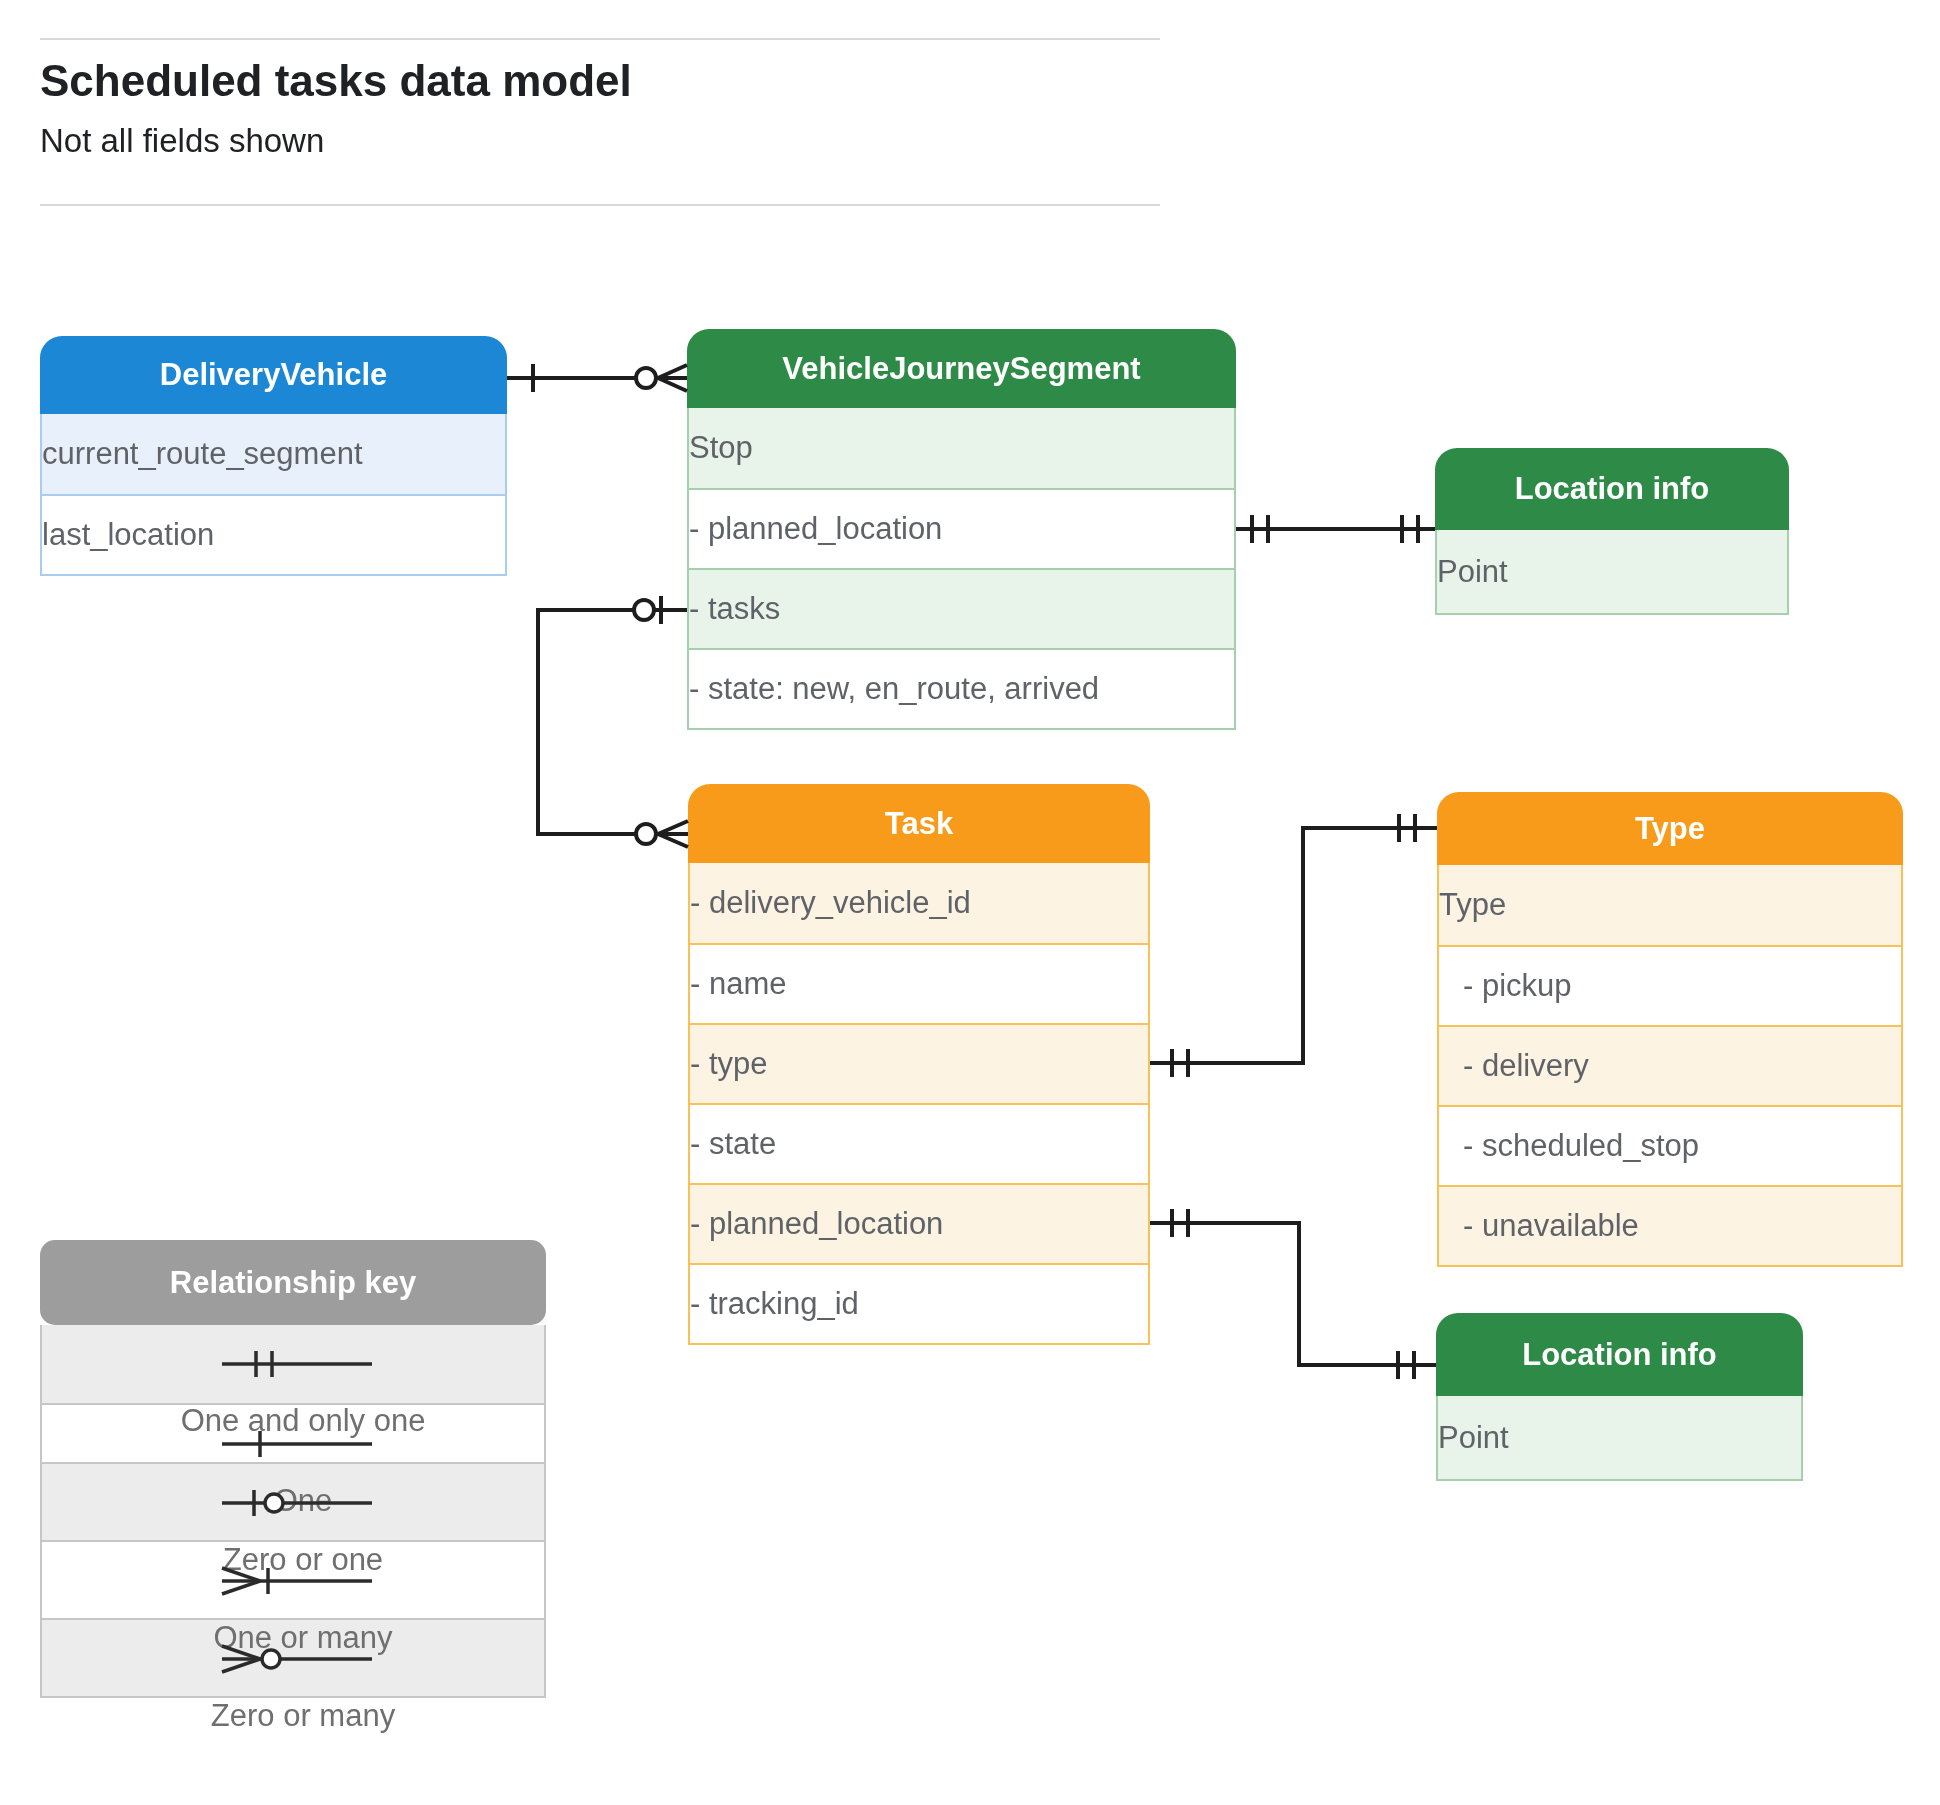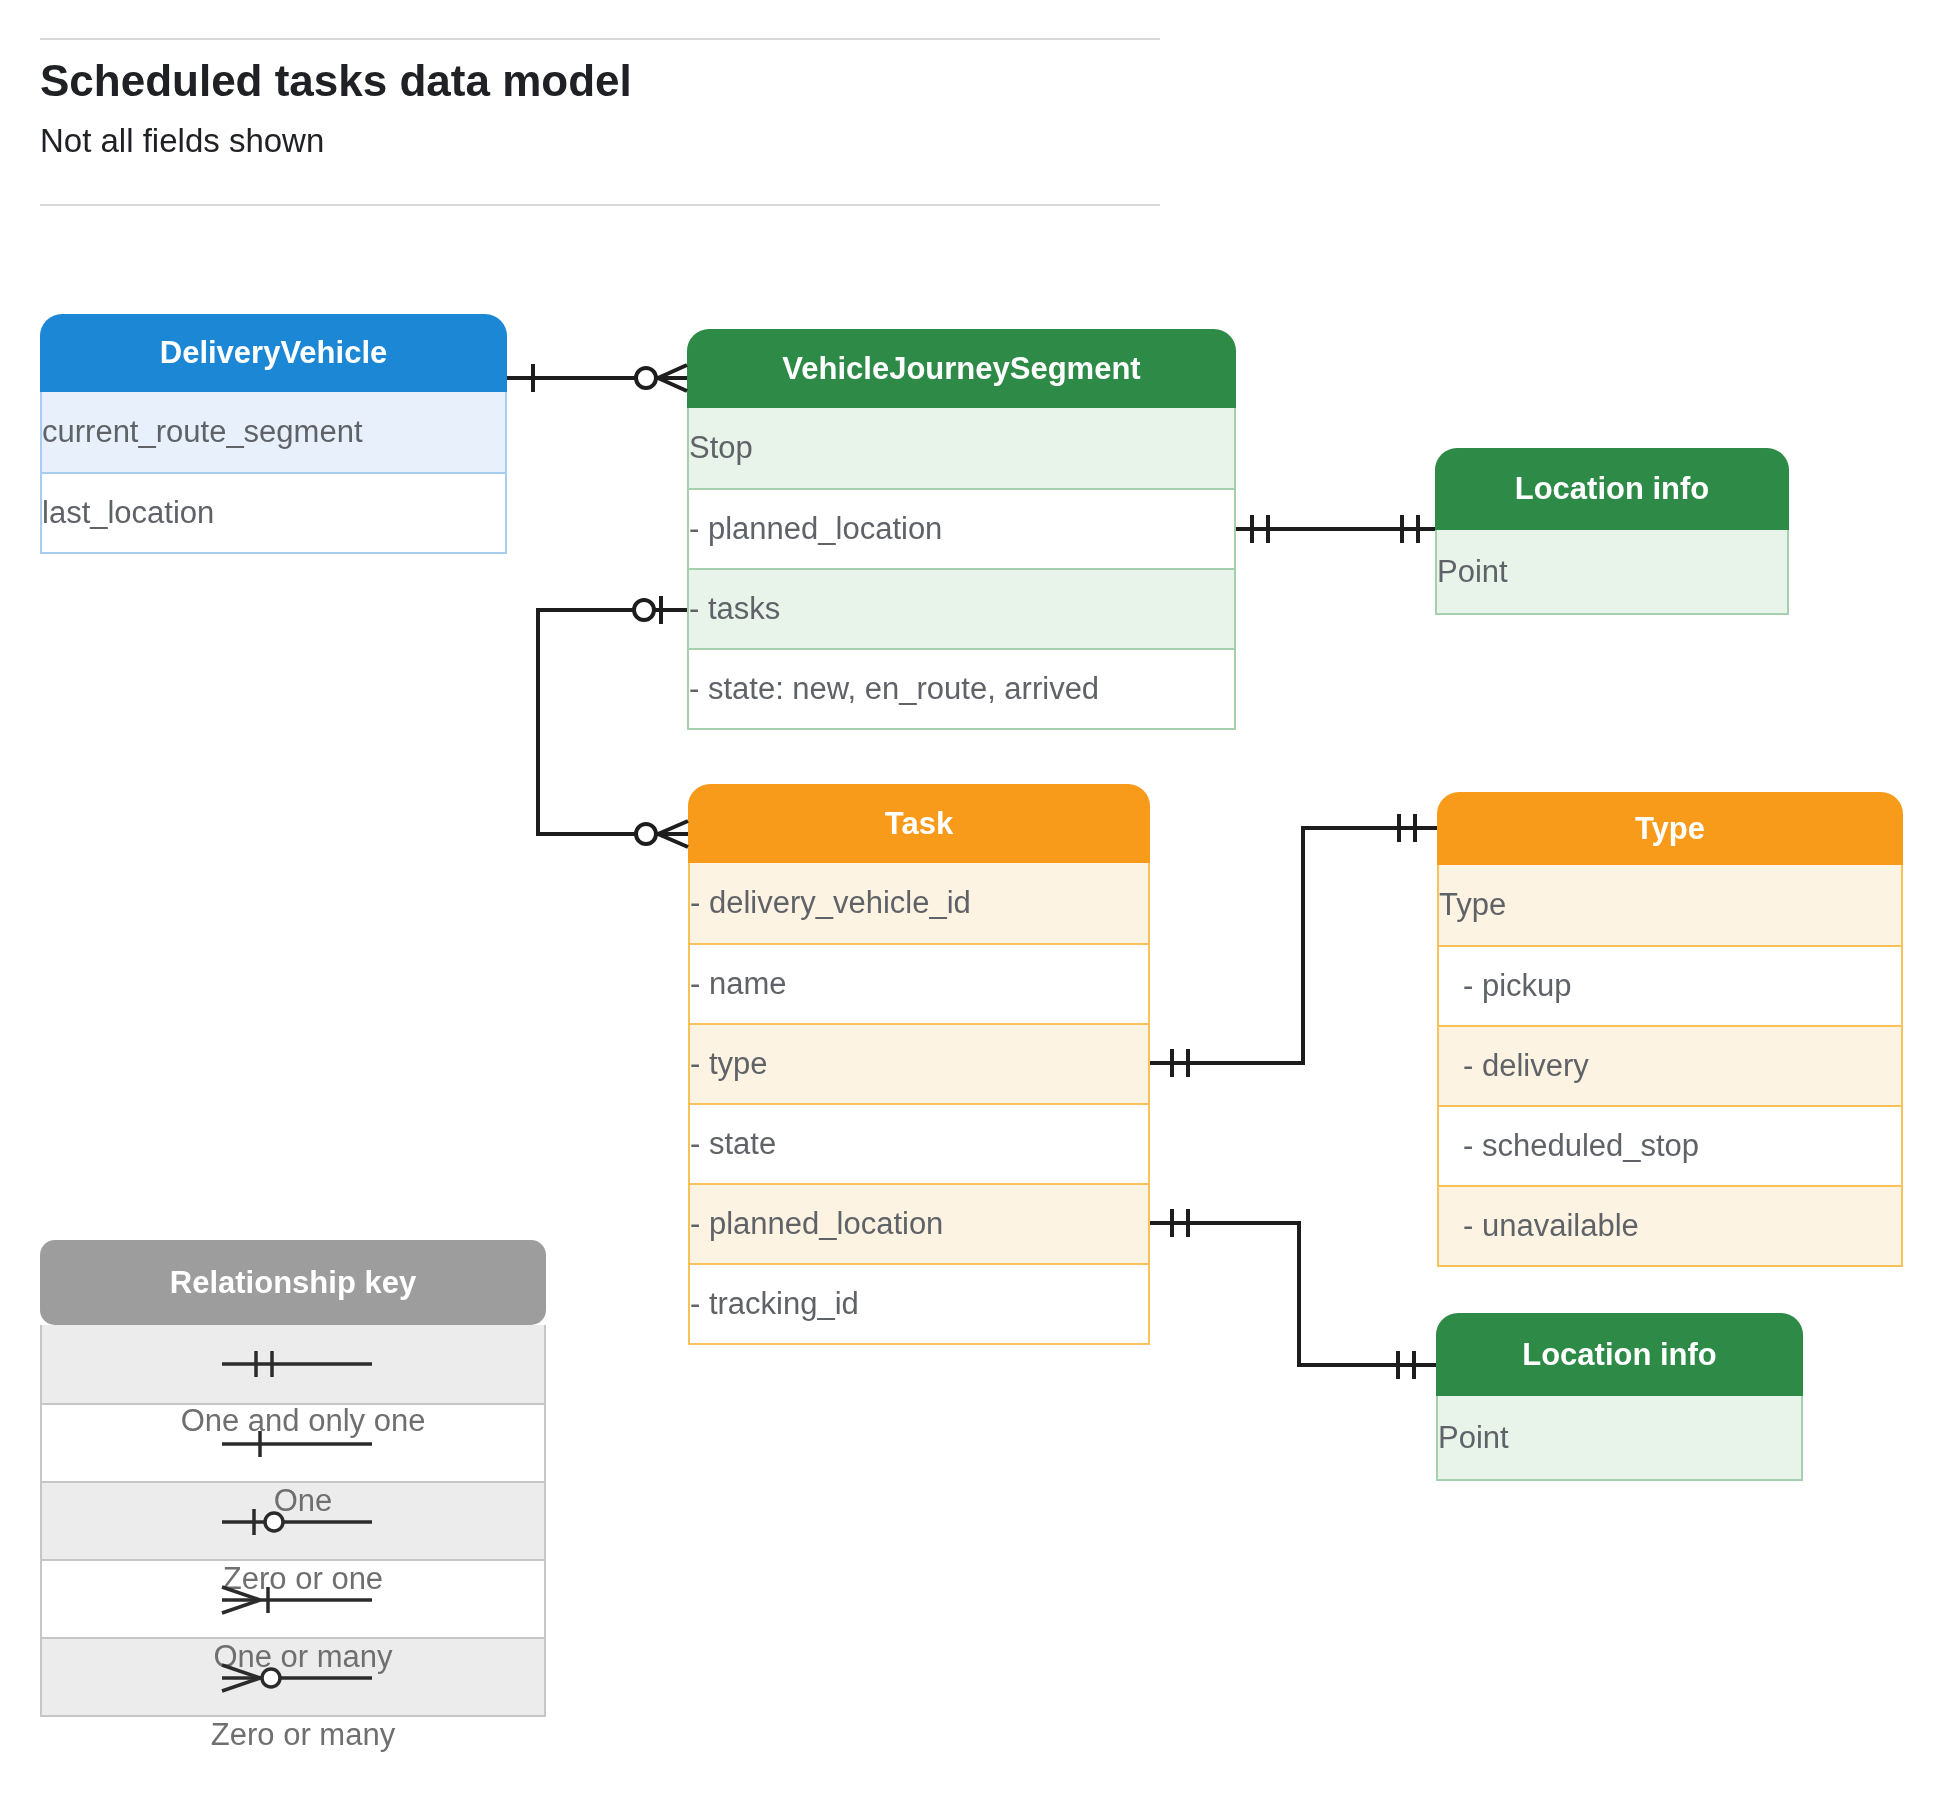--- a/index.html
+++ b/index.html
@@ -44,21 +44,21 @@
 </head>
 <body>
 
 <div id="canvas">
 
   <div class="rule" style="left:40px;top:38px;width:1120px;"></div>
   <h1 id="page-title">Scheduled tasks data model</h1>
   <p id="page-subtitle">Not all fields shown</p>
   <div class="rule" style="left:40px;top:204px;width:1120px;"></div>
 
-  <div class="entity blue" style="left:40px;top:314px;width:467px;">
+  <div class="entity blue" style="left:40px;top:336px;width:467px;">
     <div class="hdr" style="height:78px;">DeliveryVehicle</div>
     <div class="rows">
       <div class="row">current_route_segment</div>
       <div class="row">last_location</div>
     </div>
   </div>
 
   <div class="entity green" style="left:687px;top:329px;width:549px;">
     <div class="hdr">VehicleJourneySegment</div>
     <div class="rows">
@@ -110,21 +110,21 @@
     <div class="hdr" style="height:85px;border-radius:15px;">Relationship key</div>
     <div class="rows">
       <div class="row" style="height:78px;">
         <svg class="sym" width="185" height="78" viewBox="0 0 185 78">
           <path d="M18,39 H168"></path>
             <path d="M52,26 V52"></path>
             <path d="M68,26 V52"></path>
         </svg>
         <span>One and only one</span>
       </div>
-      <div class="row" style="height:78px;">
+      <div class="row" style="height:59px;">
         <svg class="sym" width="185" height="78" viewBox="0 0 185 78">
           <path d="M18,39 H168"></path>
             <path d="M56,26 V52"></path>
         </svg>
         <span>One</span>
       </div>
       <div class="row" style="height:78px;">
         <svg class="sym" width="185" height="78" viewBox="0 0 185 78">
           <path d="M18,39 H168"></path>
             <path d="M50,26 V52"></path>

